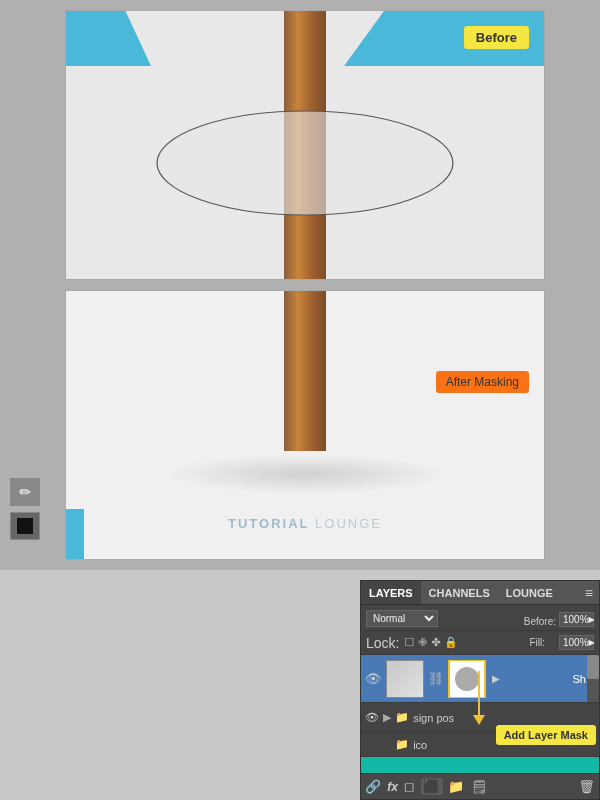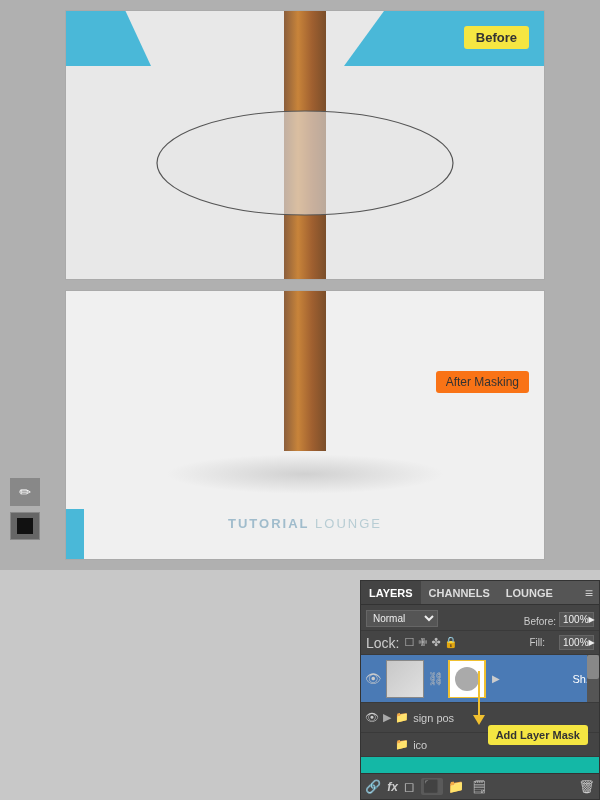--- a/index.html
+++ b/index.html
@@ -556,13 +556,13 @@
     <span class="toolbar-icon">🗒</span>
     <span class="toolbar-icon" style="margin-left:auto;">🗑</span>
   </div>
 </div>
 
 <div style="position:absolute;bottom:75px;right:115px;display:flex;flex-direction:column;align-items:center;">
   <div style="width:2px;height:44px;background:#f0c030;"></div>
   <div style="width:0;height:0;border-left:6px solid transparent;border-right:6px solid transparent;border-top:10px solid #f0c030;"></div>
 </div>
 
-<div class="add-layer-mask-label" style="position:absolute;bottom:55px;right:12px;">Add Layer Mask</div>
+<div class="add-layer-mask-label" style="position:absolute;bottom:55px;right:4px;">Add Layer Mask</div>
 
 </body></html>

